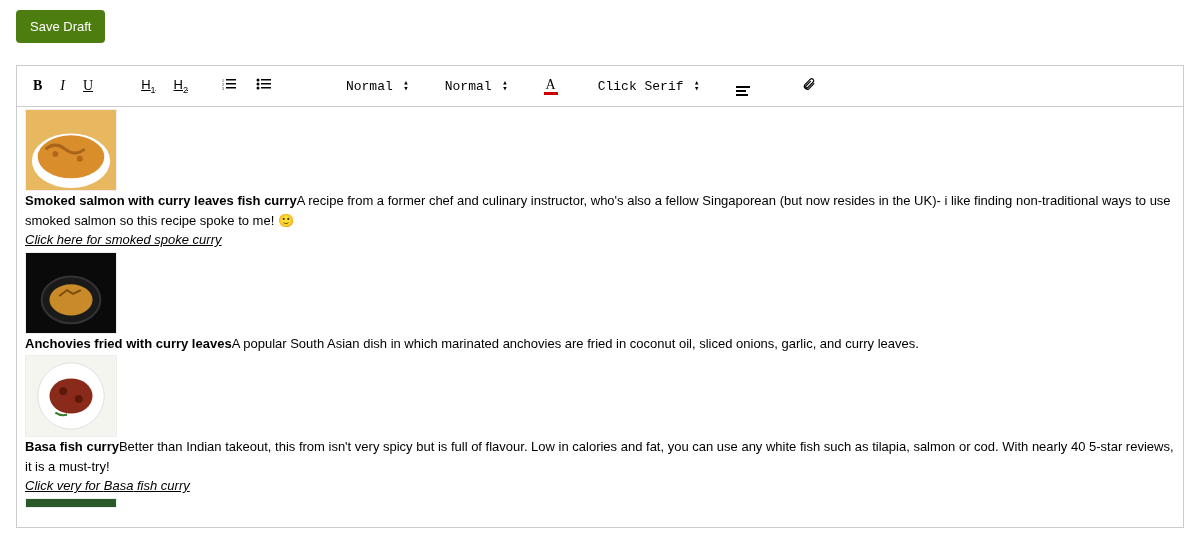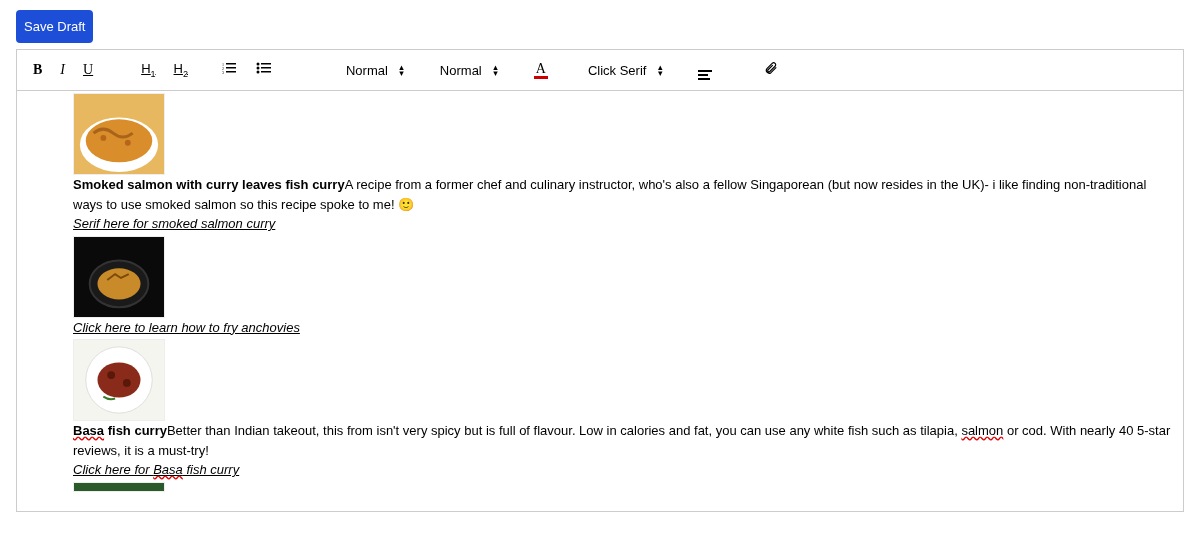--- a/index.html
+++ b/index.html
@@ -1,26 +1,26 @@
 <!DOCTYPE html>
 <html><head>
 <meta charset="utf-8">
 <style>
   * { box-sizing: border-box; margin: 0; padding: 0; }
   body { font-family: Arial, Helvetica, sans-serif; background: #fff; width: 1200px; font-size: 13px; }
   .page { padding: 10px 16px; }
   .save-btn {
-    background: #1d4ed8;
+    background: #4d7c0f;
     color: #fff;
     border: none;
     border-radius: 4px;
-    padding: 9px 8px;
+    padding: 9px 14px;
     font-size: 13px;
     cursor: pointer;
-    margin-bottom: 6px;
+    margin-bottom: 22px;
     font-family: inherit;
   }
   .editor {
     border: 1px solid #ccc;
   }
   .toolbar {
     display: flex;
     align-items: center;
     gap: 6px;
     padding: 8px 10px;
@@ -42,21 +42,21 @@
   .tb-underline { text-decoration: underline; }
   .tb-spacer { width: 24px; }
   .tb-h { font-family: Arial, sans-serif; font-size: 13px; font-weight: normal; text-decoration: underline; }
   .tb-h sub { font-size: 9px; }
   .tb-select {
     background: none;
     border: none;
     cursor: pointer;
     padding: 2px 18px 2px 6px;
     font-size: 13px;
-    font-family: Liberation Sans, sans-serif;
+    font-family: Liberation Mono, monospace;
     position: relative;
     display: inline-flex;
     align-items: flex-start;
   }
   .tb-select .arrows {
     position: absolute;
     right: 2px;
     top: 50%;
     transform: translateY(-50%);
     font-size: 9px;
@@ -74,40 +74,39 @@
   }
   .tb-dash-icon { display: inline-flex; flex-direction: column; gap: 2px; }
   .tb-dash-icon span { display: block; width: 14px; height: 2px; background: #000; }
   .tb-dash-icon span:nth-child(2) { width: 10px; }
   .tb-dash-icon span:nth-child(3) { width: 12px; }
   .content {
     padding: 0 8px 8px 8px;
     height: 420px;
     overflow: hidden;
     line-height: 1.5;
-    margin-left: 48px;
   }
   .thumb {
     width: 92px;
     height: 82px;
     margin: 2px 0 0 0;
     display: block;
     border: 1px solid #eee;
   }
   .thumb svg { width: 100%; height: 100%; display: block; }
   .entry-text { display: block; }
   .entry-title { font-weight: bold; }
   .link {
     color: #000;
     text-decoration: underline;
     font-style: italic;
     background: transparent;
     cursor: pointer;
   }
-  .spellerr { text-decoration: underline; text-decoration-style: wavy; text-decoration-color: #d00; }
+  .spellerr { text-decoration-style: wavy; text-decoration-color: #d00; }
 </style>
 </head>
 <body>
 
 <div class="page">
   <button class="save-btn">Save Draft</button>
 
   <div class="editor">
     <div class="toolbar">
       <button class="tb-btn tb-bold">B</button>
@@ -178,48 +177,50 @@
             <ellipse cx="46" cy="52" rx="40" ry="28" fill="#fff"></ellipse>
             <ellipse cx="46" cy="48" rx="34" ry="22" fill="#d98e2b"></ellipse>
             <path d="M20 40 q10 -8 20 0 q10 8 20 0" stroke="#a8641a" stroke-width="3" fill="none"></path>
             <circle cx="30" cy="45" r="3" fill="#b6651a"></circle>
             <circle cx="55" cy="50" r="3" fill="#b6651a"></circle>
           </svg>
       </div>
       <span class="entry-text">
         <span class="entry-title">Smoked salmon with curry leaves fish curry</span><span>A recipe from a former chef and culinary instructor, who's also a fellow Singaporean (but now resides in the UK)- i like finding non-traditional ways to use smoked salmon so this recipe spoke to me! 🙂</span>
       </span>
-      <a class="link">Serif here for smoked salmon curry</a>
+      <a class="link">Click here for smoked spoke curry</a>
 
       
       <div class="thumb">
         <svg viewBox="0 0 92 82" preserveAspectRatio="none">
             <rect width="92" height="82" fill="#0a0a0a"></rect>
             <ellipse cx="46" cy="48" rx="30" ry="24" fill="#1a1a1a" stroke="#333" stroke-width="2"></ellipse>
             <ellipse cx="46" cy="48" rx="22" ry="16" fill="#c98a2a"></ellipse>
             <path d="M34 44 l8 -6 l6 4 l8 -4" stroke="#7a4a0a" stroke-width="2" fill="none"></path>
           </svg>
       </div>
-      <a class="link">Click here to learn how to fry anchovies</a>
+      <span class="entry-text">
+        <span class="entry-title">Anchovies fried with curry leaves</span><span>A popular South Asian dish in which marinated anchovies are fried in coconut oil, sliced onions, garlic, and curry leaves.</span>
+      </span>
 
       
       <div class="thumb">
         <svg viewBox="0 0 92 82" preserveAspectRatio="none">
             <rect width="92" height="82" fill="#f5f5f0"></rect>
             <circle cx="46" cy="41" r="34" fill="#fff" stroke="#ddd"></circle>
             <ellipse cx="46" cy="41" rx="22" ry="18" fill="#8a2a1a"></ellipse>
             <circle cx="38" cy="36" r="4" fill="#5a1808"></circle>
             <circle cx="54" cy="44" r="4" fill="#5a1808"></circle>
             <path d="M30 58 q6 4 12 2" stroke="#3a7a2a" stroke-width="2" fill="none"></path>
           </svg>
       </div>
       <span class="entry-text">
         <span class="entry-title"><span class="spellerr">Basa</span><span> fish curry</span></span><span><span>Better than Indian takeout, this from isn't very spicy but is full of flavour. Low in calories and fat, you can use any white fish such as tilapia, </span><span class="spellerr">salmon</span><span> or cod. With nearly 40 5-star reviews, it is a must-try!</span></span>
       </span>
-      <a class="link"><span>Click here for </span><span class="spellerr">Basa</span><span> fish curry</span></a>
+      <a class="link"><span>Click very for </span><span class="spellerr">Basa</span><span> fish curry</span></a>
 
       
       <div class="thumb" style="height:10px;overflow:hidden">
         <svg viewBox="0 0 92 10" preserveAspectRatio="none">
             <rect width="92" height="10" fill="#2a5a2a"></rect>
           </svg>
       </div>
     </div>
   </div>
 </div>

